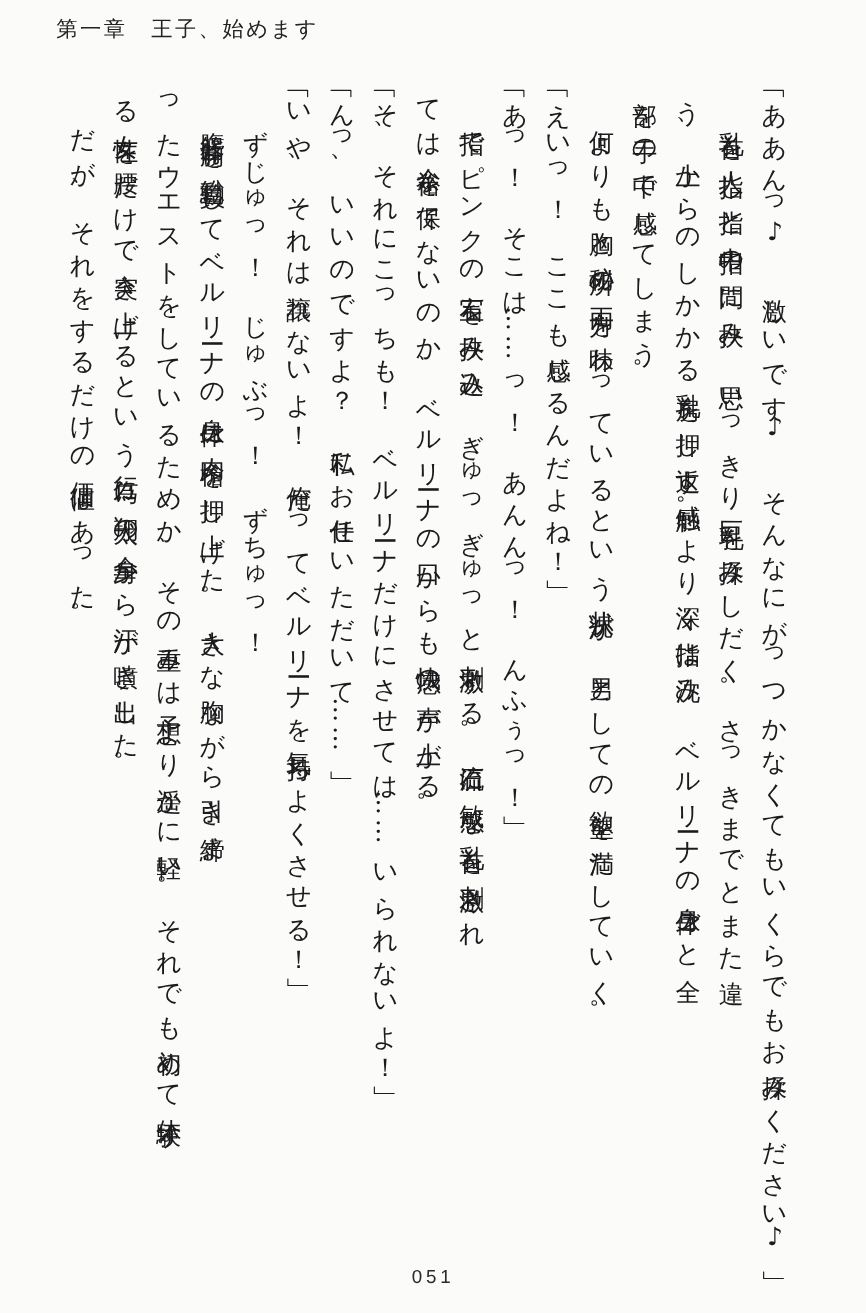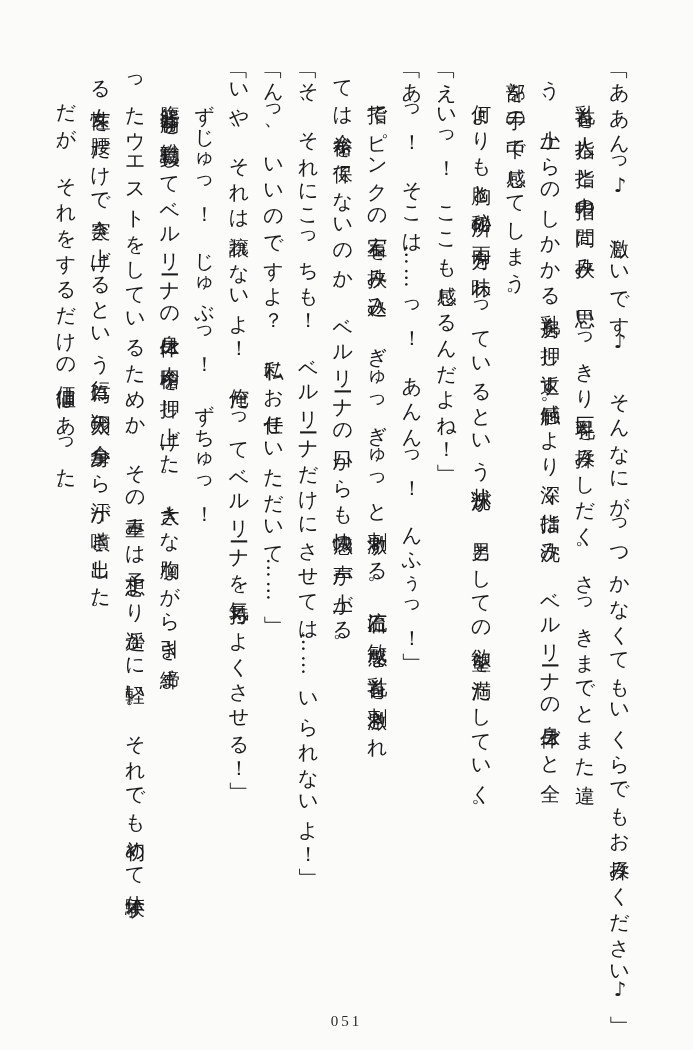--- a/index.html
+++ b/index.html
@@ -43,31 +43,32 @@
   .text-column {
     margin: 0;
     white-space: nowrap;
   }
   .page-number {
     position: absolute;
     top: 1013px;
     left: 0;
     width: 100%;
     text-align: center;
-    font-family: Liberation Serif, serif;
+    font-family: Liberation Sans, sans-serif;
     font-size: 15px;
     letter-spacing: 3px;
     color: #2a2a2c;
   }
 </style>
 </head>
 <body>
 
 <div class="page">
 
+  <div class="chapter-header">第一章　王子、始めます</div>
 
   <div class="text-area">
     <p class="text-column">「ああんっ♪　激しいです♪　そんなにがっつかなくてもいくらでもお揉みください♪」</p>
     <p class="text-column">　乳首を人指し指と中指の間に挟み、思いっきり巨乳を揉みしだく。さっきまでとまた違</p>
     <p class="text-column">う、上からのしかかる乳房を押し返す感触。より深く指は沈み、ベルリーナの身体ごと全</p>
     <p class="text-column">部を手の中で感じてしまう。</p>
     <p class="text-column">　何よりも胸と秘所の両方を味わっているという状況が、男としての欲望を満たしていく。</p>
     <p class="text-column">「えいっ！　ここも感じるんだよね！」</p>
     <p class="text-column">「あっ！　そこは……っ！　あんんっ！　んふぅっ！」</p>
     <p class="text-column">　指でピンクの宝石を挟み込み、ぎゅっぎゅっと刺激する。流石に敏感な乳首を刺激され</p>

